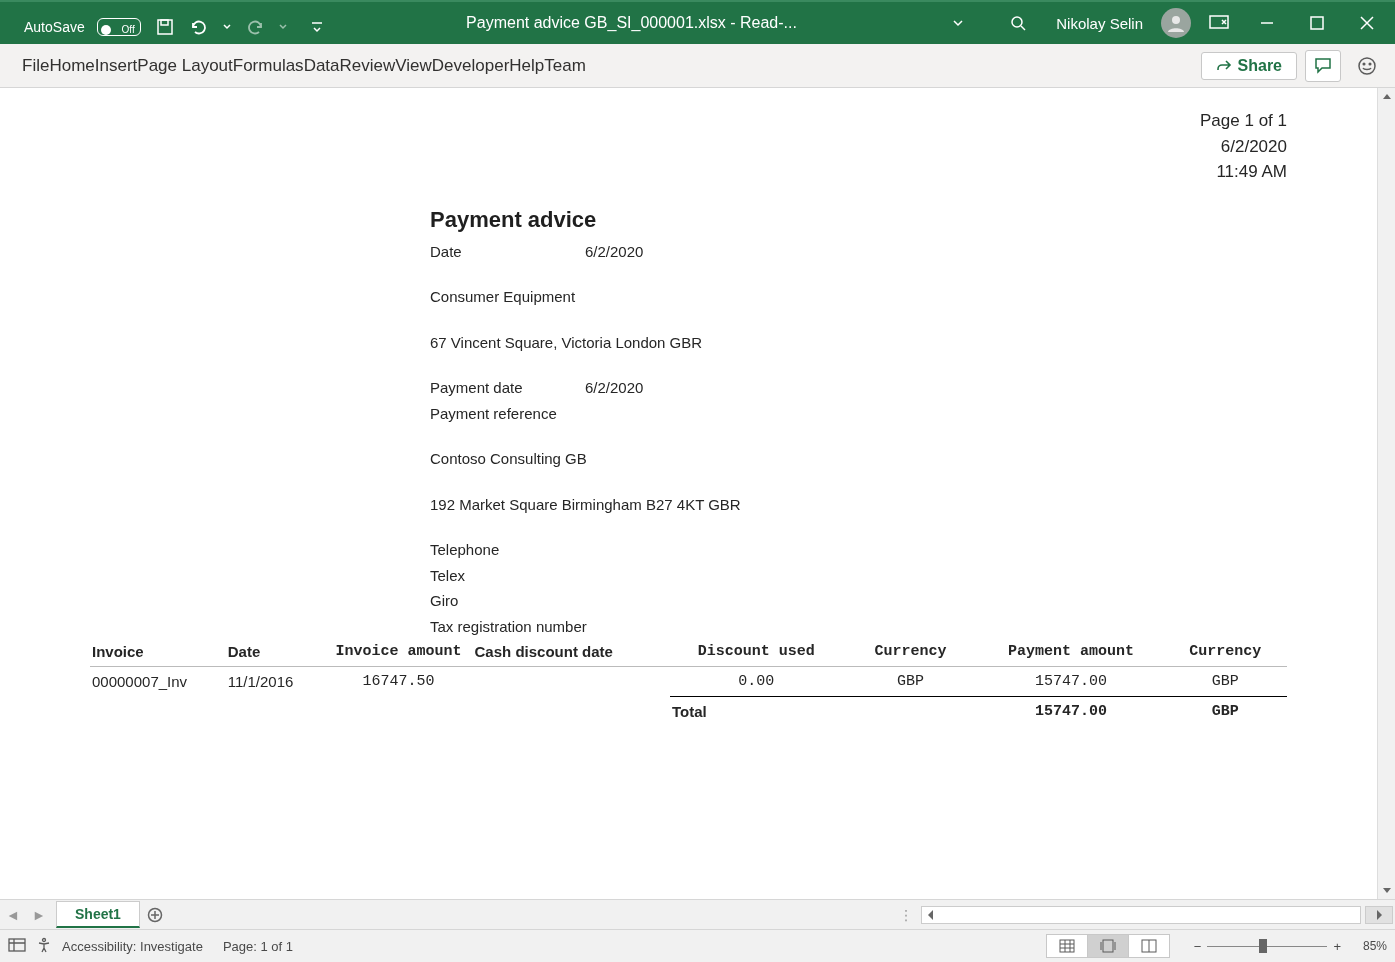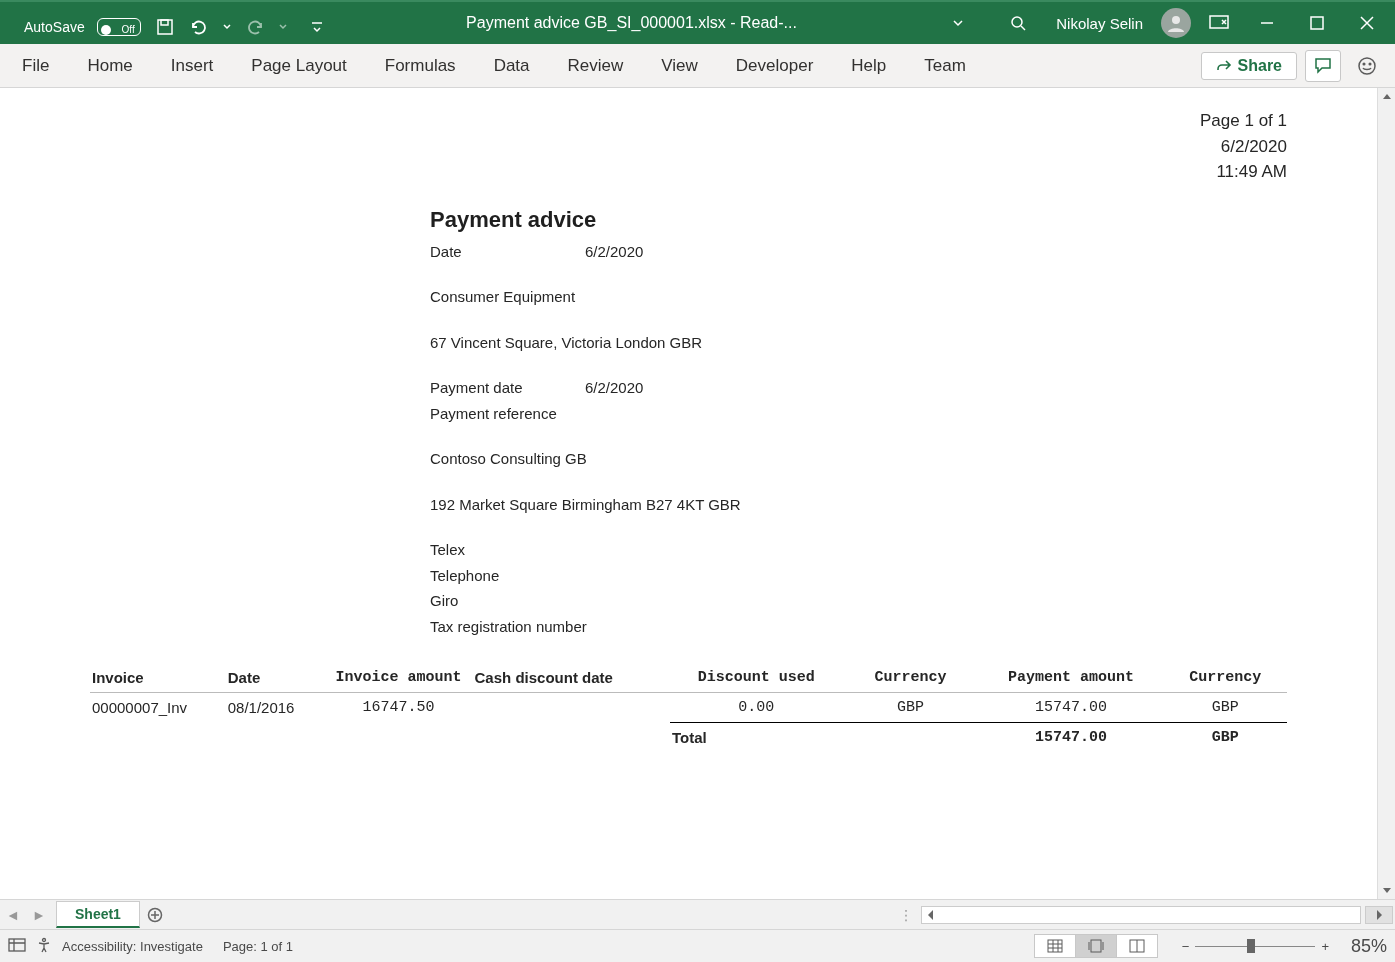--- a/index.html
+++ b/index.html
@@ -47,21 +47,21 @@
 .window-controls { display: flex; gap: 30px; margin-left: 10px; }
 
 .ribbon {
   height: 44px; background: #f3f2f1;
   display: flex; align-items: center;
   border-bottom: 1px solid #d6d6d6;
   padding: 0 10px 0 22px;
   font-size: 17px;
   color: #323130;
 }
-.ribbon-tabs { display: flex; gap: 38px; }
+.ribbon-tabs { display: flex; }
 .ribbon-tab { cursor: pointer; }
 .ribbon-spacer { flex: 1; }
 .share-btn {
   display: flex; align-items: center; gap: 6px;
   border: 1px solid #c8c8c8; padding: 4px 14px; border-radius: 3px;
   color: #217346; font-weight: 600; font-size: 16px; background:#fff;
 }
 .ribbon-right-icon {
   width: 36px; height: 32px; border: 1px solid #c8c8c8; border-radius: 3px;
   display: flex; align-items:center; justify-content:center; margin-left: 8px; background:#fff;
@@ -76,21 +76,21 @@
   flex: 1; padding: 20px 90px 20px 90px; font-size: 15px; color: #262626; overflow:hidden;
 }
 .page-meta { text-align: right; font-size: 17px; color: #262626; line-height:1.5; margin-bottom: 22px;}
 .doc-title { font-size: 22px; font-weight: 700; margin: 8px 0 6px 340px; color:#1f1f1f;}
 .info-block { margin-left: 340px; font-size: 15px; line-height: 1.7; }
 .info-row { display: flex; }
 .info-label { width: 155px; }
 .info-gap { height: 20px; }
 
 table.data {
-  width: 100%; border-collapse: collapse; margin-top: 26px; font-size: 15px;
+  width: 100%; border-collapse: collapse; font-size: 15px;
 }
 table.data th {
   text-align: left; font-weight: 700; padding: 4px 2px 6px; border-bottom: 1px solid #bbb;
 }
 table.data th.r, table.data td.r { text-align: center; font-family: Liberation Mono, monospace; }
 table.data td { padding: 6px 2px; }
 tr.total td { border-top: 1px solid #000; font-weight: 700; }
 tr.total td.nb { border-top: none; font-weight: 400; }
 tr.total td.lbl { font-weight: 700; }
 
@@ -130,21 +130,21 @@
 .sb-spacer { flex:1; }
 .view-btns { display: flex; }
 .view-btn {
   width: 42px; height: 24px; border: 1px solid #c8c8c8; display:flex; align-items:center; justify-content:center;
   margin-left: -1px; background:#fff;
 }
 .view-btn.active { background: #d0d0d0; }
 .zoom-slider { display:flex; align-items:center; gap: 6px; margin-left: 10px;}
 .slider-track { width: 120px; height:1px; background:#888; position:relative;}
 .slider-thumb { position:absolute; width:8px; height:14px; background:#666; left:52px; top:-7px;}
-.zoom-pct { font-size: 18px; margin-left: 8px; text-align: right; }
+.zoom-pct { font-size: 12px; margin-left: 8px; text-align: right; }
 </style>
 </head>
 <body>
 
 <div class="titlebar">
   <div class="tb-left">
     <span class="autosave-label">AutoSave</span>
     <div class="autosave-toggle">
       <div class="autosave-knob"></div>
       <span class="autosave-off">Off</span>
@@ -286,43 +286,43 @@
       <div class="info-row">
           <span class="info-label">Payment date</span>
           <span>6/2/2020</span>
         </div>
       <div>Payment reference</div>
       <div class="info-gap"></div>
       <div>Contoso Consulting GB</div>
       <div class="info-gap"></div>
       <div>192 Market Square Birmingham B27 4KT GBR</div>
       <div class="info-gap"></div>
+      <div>Telephone</div>
       <div>Telex</div>
-      <div>Telephone</div>
       <div>Giro</div>
       <div>Tax registration number</div>
     </div>
 
     <table class="data">
       <thead>
         <tr>
           <th style="width:110px">Invoice</th>
           <th style="width:80px">Date</th>
           <th class="r" style="width:120px">Invoice amount</th>
           <th style="width:160px">Cash discount date</th>
           <th class="r" style="width:140px">Discount used</th>
           <th class="r" style="width:110px">Currency</th>
           <th class="r" style="width:150px">Payment amount</th>
           <th class="r" style="width:100px">Currency</th>
         </tr>
       </thead>
       <tbody>
         <tr>
           <td>00000007_Inv</td>
-          <td>08/1/2016</td>
+          <td>11/1/2016</td>
           <td class="r">16747.50</td>
           <td></td>
           <td class="r">0.00</td>
           <td class="r">GBP</td>
           <td class="r">15747.00</td>
           <td class="r">GBP</td>
         </tr>
         <tr class="total">
           <td class="nb"></td>
             <td class="nb"></td>

